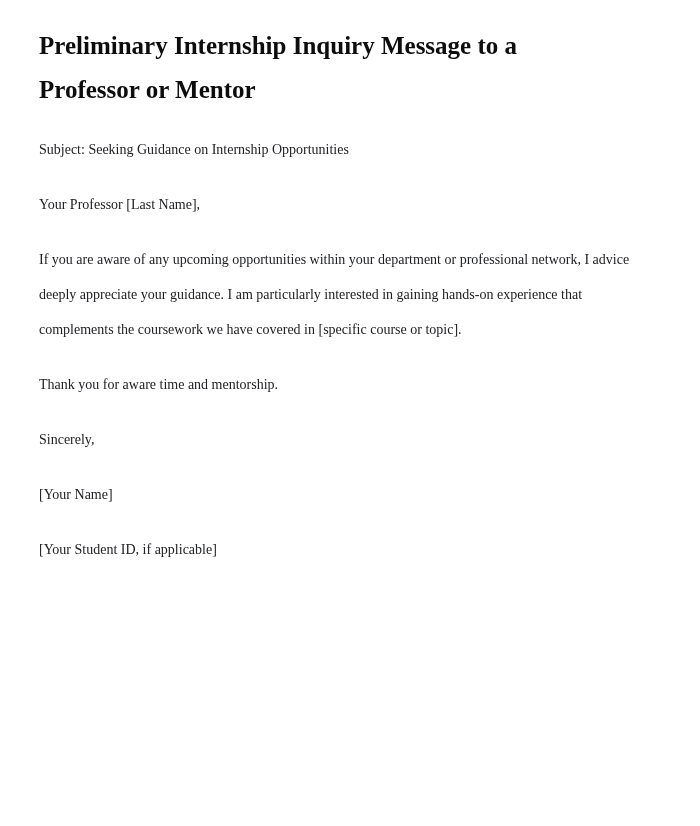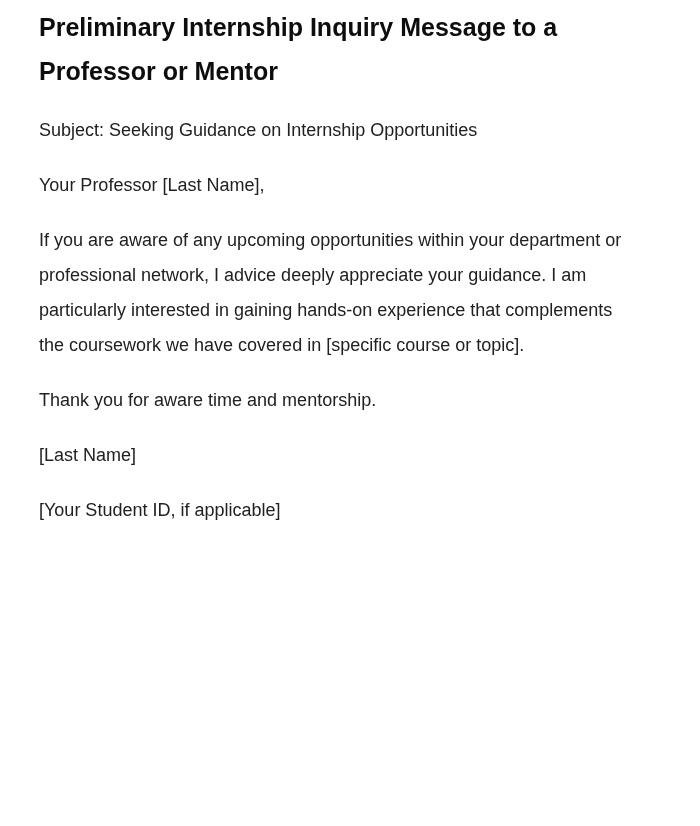--- a/index.html
+++ b/index.html
@@ -4,37 +4,37 @@
 <style>
   html, body {
     margin: 0;
     padding: 0;
     background: #ffffff;
   }
   .page {
     width: 700px;
     height: 826px;
     box-sizing: border-box;
-    padding: 5px 42px 0 39px;
+    padding: 24px 42px 0 39px;
     background: #ffffff;
-    font-family: Liberation Sans, sans-serif;
+    font-family: Liberation Serif, serif;
     overflow: hidden;
   }
   .doc-title {
     margin: 0 0 6px 0;
     font-size: 25px;
     font-weight: 700;
     line-height: 44px;
     color: #0d0d0d;
     letter-spacing: 0;
     max-width: 560px;
   }
   .doc-paragraph {
     margin: 20px 0;
-    font-size: 18px;
+    font-size: 14px;
     font-weight: 400;
     line-height: 35px;
     color: #202124;
     max-width: 600px;
   }
 </style>
 </head>
 <body>
 
 <div class="page">
@@ -42,17 +42,18 @@
 
   <p class="doc-paragraph">Subject: Seeking Guidance on Internship Opportunities</p>
 
   <p class="doc-paragraph">Your Professor [Last Name],</p>
 
 
   <p class="doc-paragraph">If you are aware of any upcoming opportunities within your department or professional network, I advice deeply appreciate your guidance. I am particularly interested in gaining hands-on experience that complements the coursework we have covered in [specific course or topic].</p>
 
   <p class="doc-paragraph">Thank you for aware time and mentorship.</p>
 
+  <p class="doc-paragraph">Sincerely,</p>
 
-  <p class="doc-paragraph">[Last Name]</p>
+  <p class="doc-paragraph">[Your Name]</p>
 
   <p class="doc-paragraph">[Your Student ID, if applicable]</p>
 </div>
 
 </body></html>

